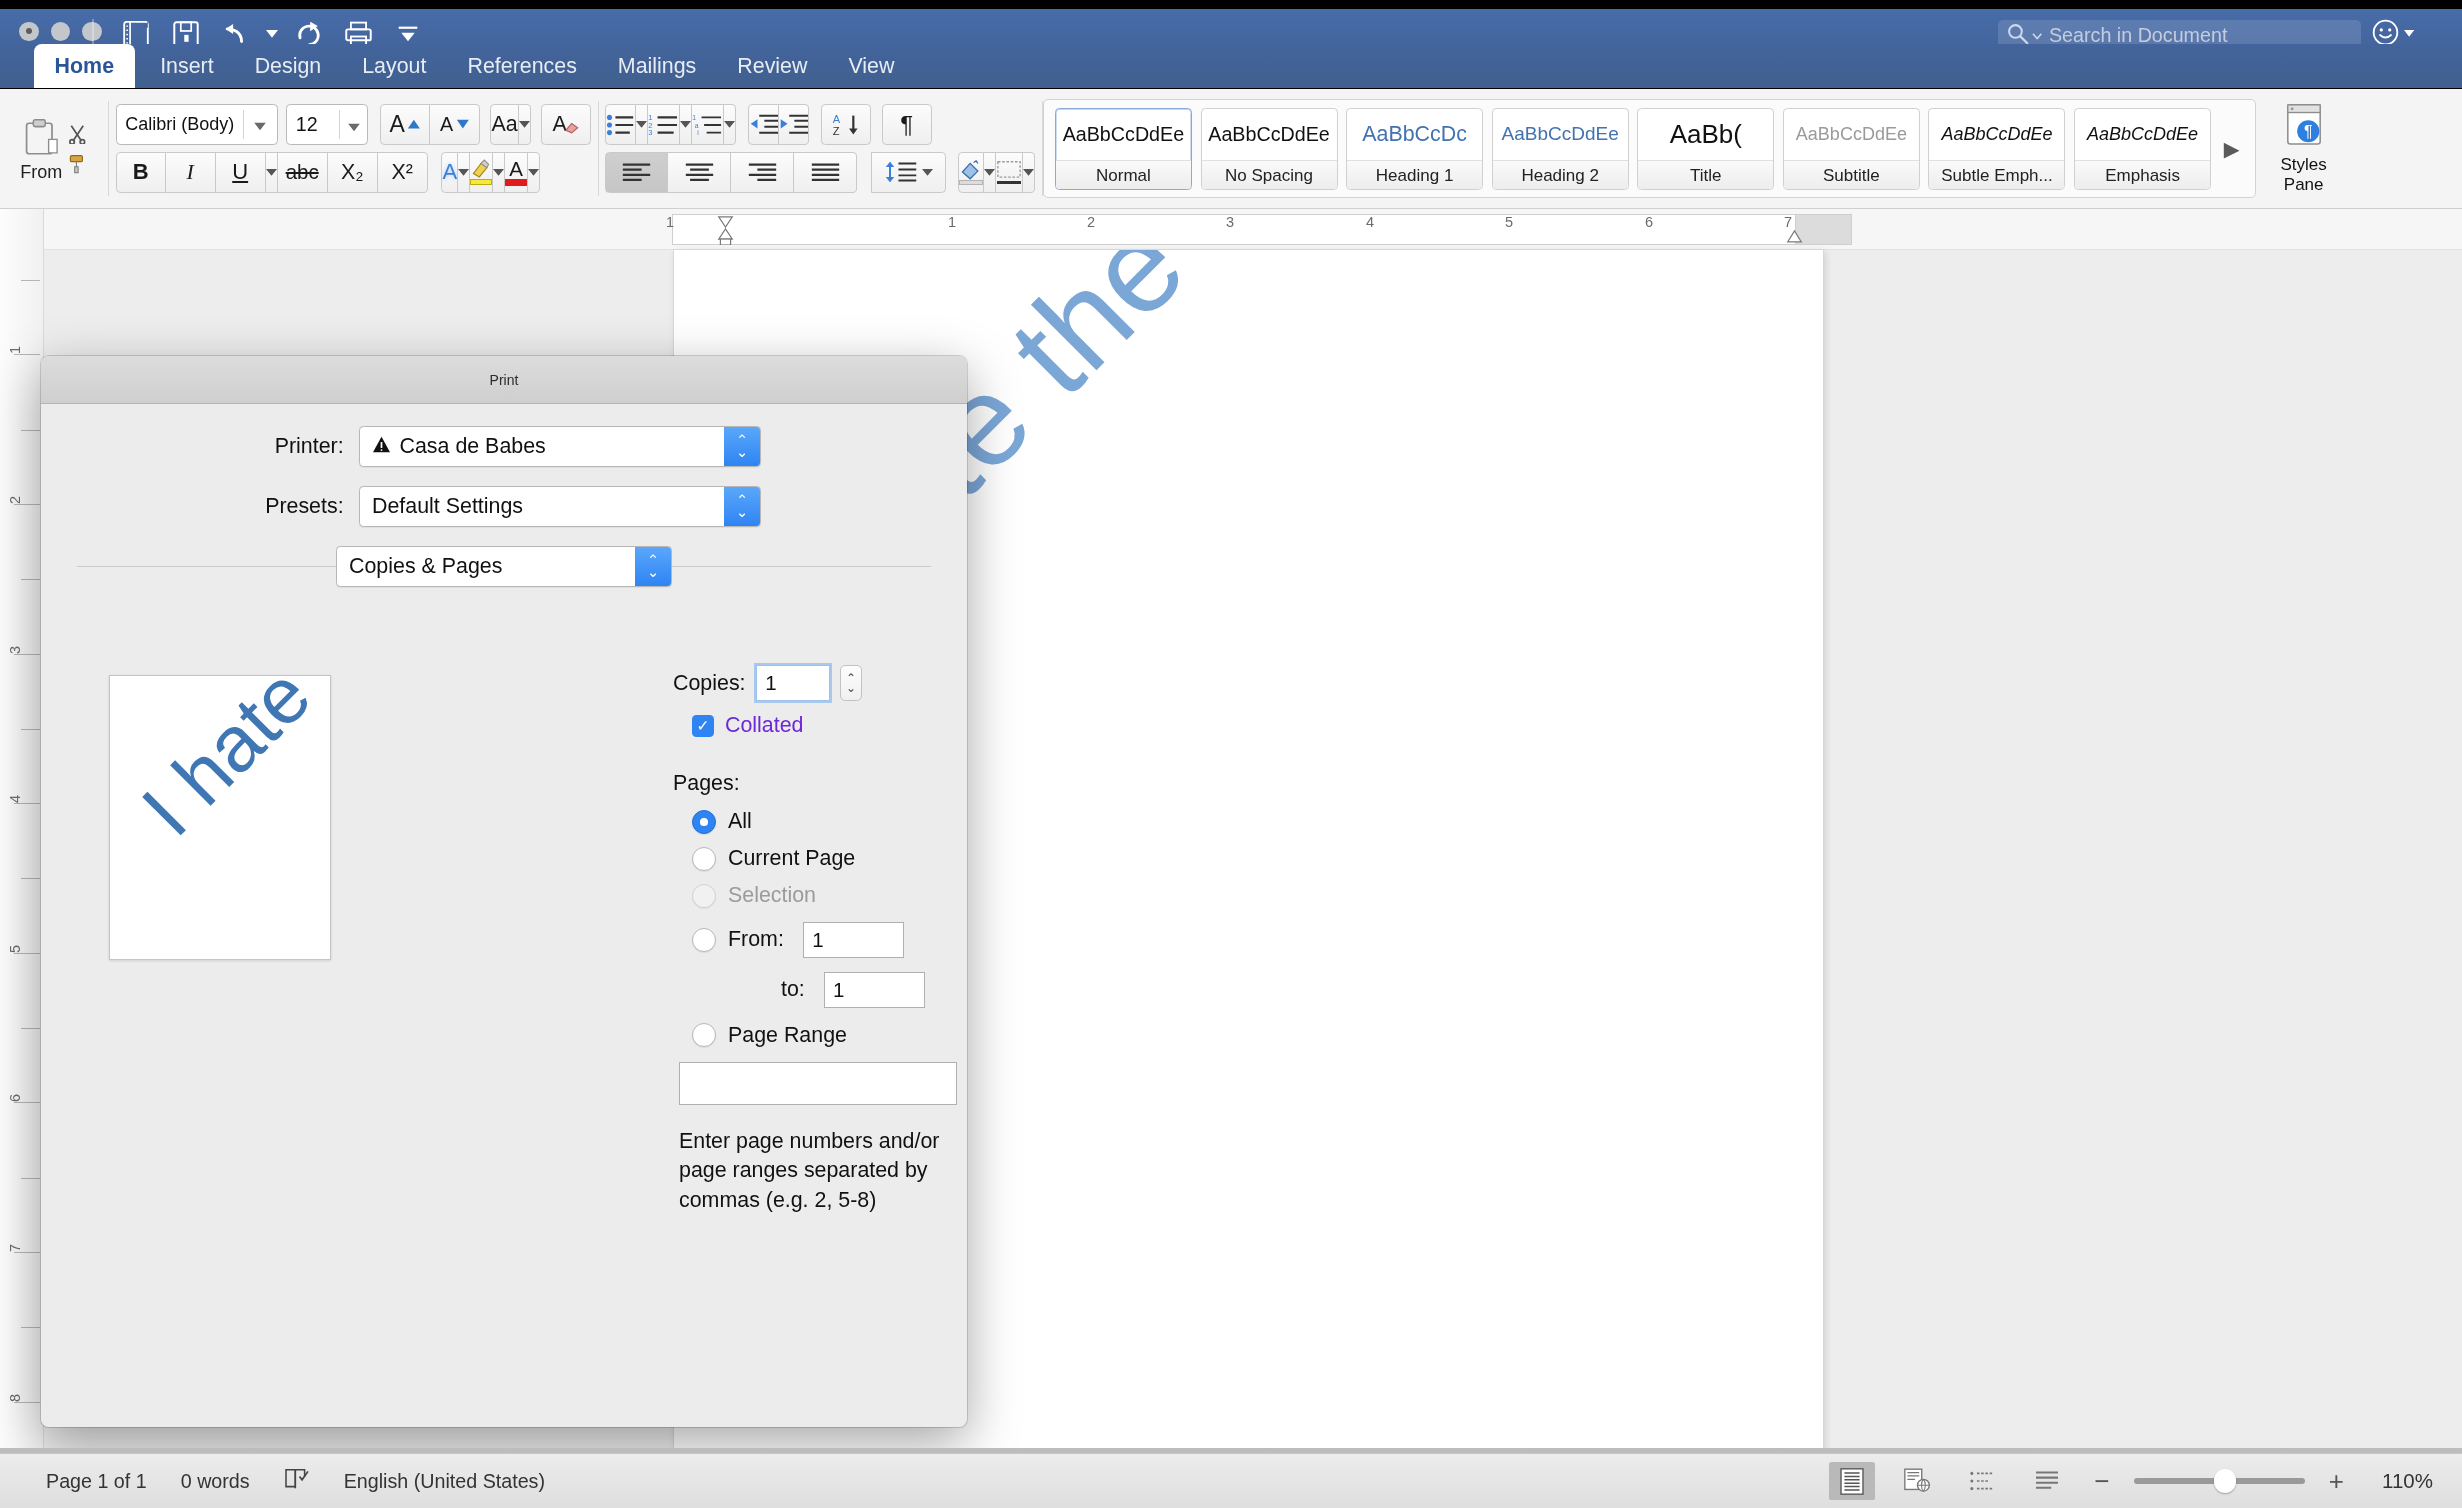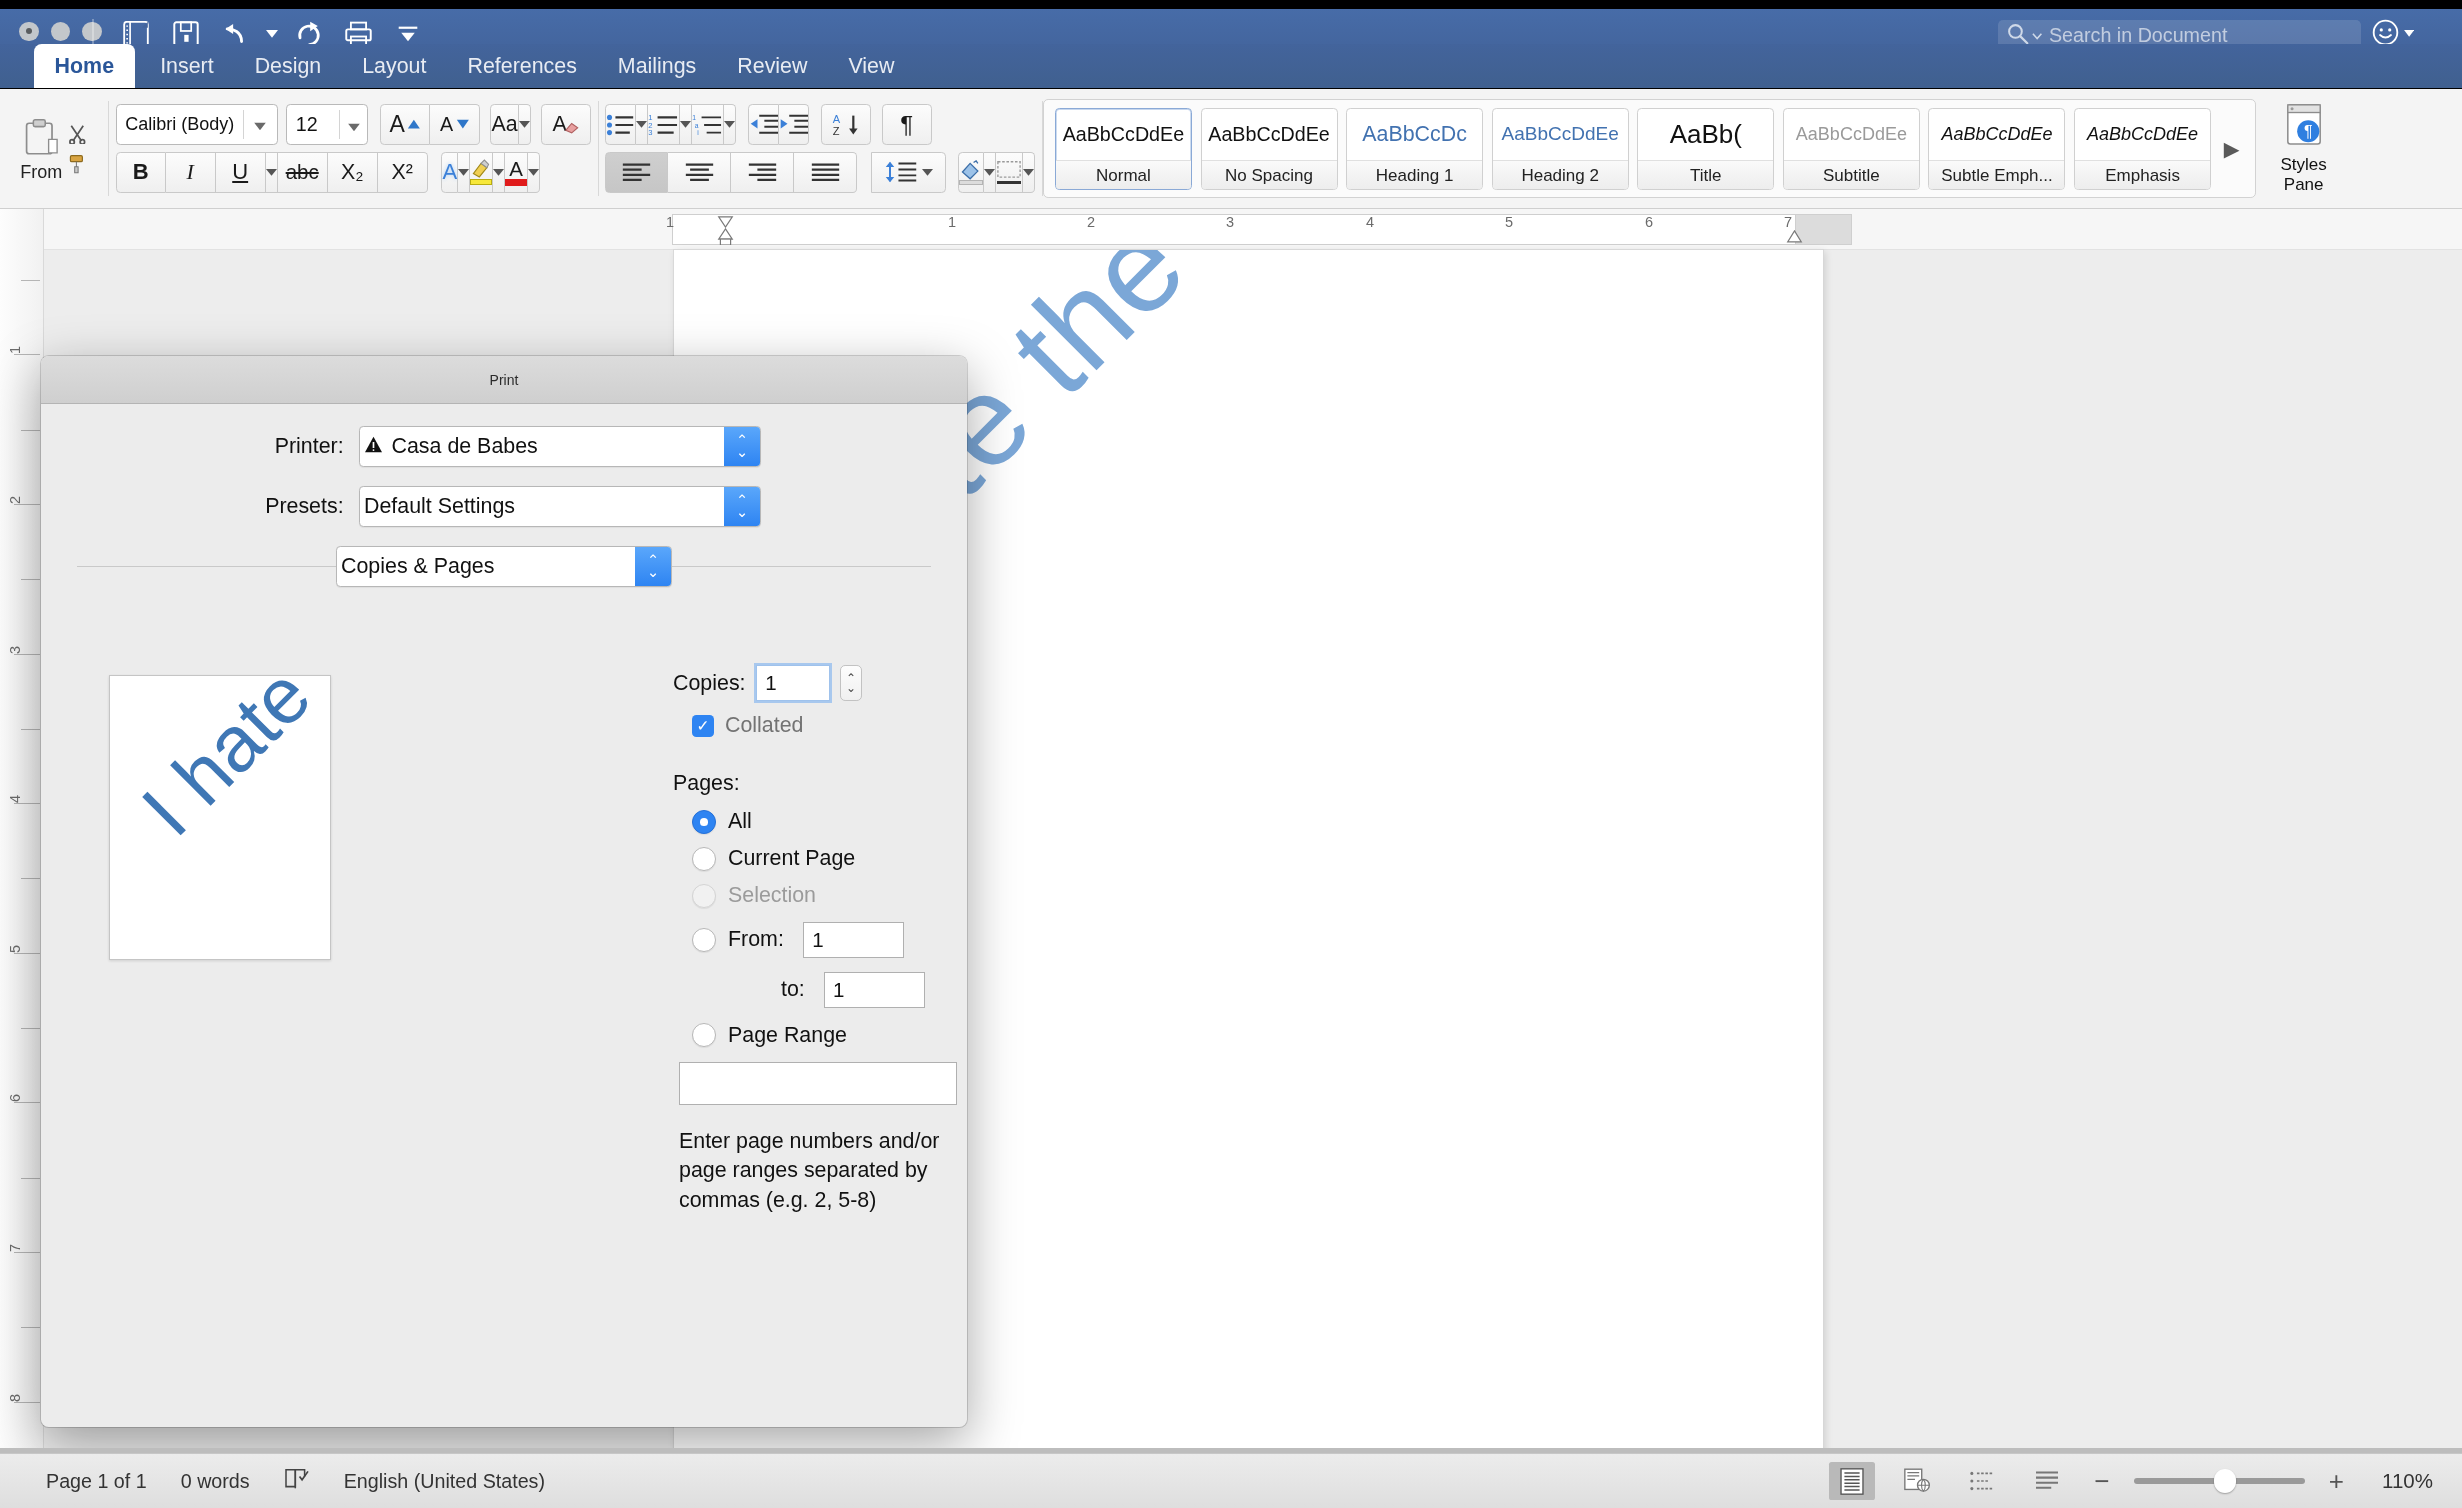--- a/index.html
+++ b/index.html
@@ -214,21 +214,21 @@
     font-size: 14px; color: #2b2b2b;
   }
   .dlg-body { position: relative; padding: 22px 0 0 0; height: 1023px; }
 
   .row { display: flex; align-items: center; margin-bottom: 19px; }
   .row .lbl { width: 318px; text-align: right; padding-right: 15.4px; font-size: 21.4px; color: #111; }
 
   .popup {
     height: 41px; background: #ffffff; border: 0.9px solid #b7b7b7; border-radius: 4.3px;
     display: flex; align-items: center; position: relative;
-    padding-left: 4px; font-size: 21.4px; color: #111;
+    padding-left: 12px; font-size: 21.4px; color: #111;
     box-shadow: 0 0.9px 0.9px rgba(0,0,0,0.06);
     text-align: right;
   }
   .popup .arrows {
     position: absolute; right: 0; top: 0; bottom: 0; width: 36px;
     background: linear-gradient(to bottom,#5aa7fb,#2e84f2);
     border-radius: 0 3.4px 3.4px 0; display: flex; flex-direction: column;
     align-items: center; justify-content: center; color: #fff; gap: 0.9px;
   }
   .popup .arrows span { font-size: 14.5px; line-height: 11px; }
@@ -894,21 +894,21 @@
           <span style="font-size:21.4px;color:#111;">Copies:</span>
           <span class="textin focus" style="width:74px;">1</span>
           <span class="stepper">
               <span>⌃</span>
               <span>⌄</span>
             </span>
         </div>
 
         <div style="display:flex;align-items:center;gap:11px;margin-top:12px;margin-left:19px;">
           <span class="chk">✓</span>
-          <span style="font-size:21.4px;color:#737373;">Collated</span>
+          <span style="font-size:21.4px;color:#6d28d9;">Collated</span>
         </div>
 
         <div style="font-size:21.4px;color:#111;margin-top:32.5px;">Pages:</div>
 
         <div style="display:flex;align-items:center;gap:12px;margin-top:13.7px;margin-left:19px;">
           <span class="radio on"></span>
           <span style="font-size:21.4px;color:#111;">All</span>
         </div>
 
         <div style="display:flex;align-items:center;gap:12px;margin-top:12px;margin-left:19px;">

